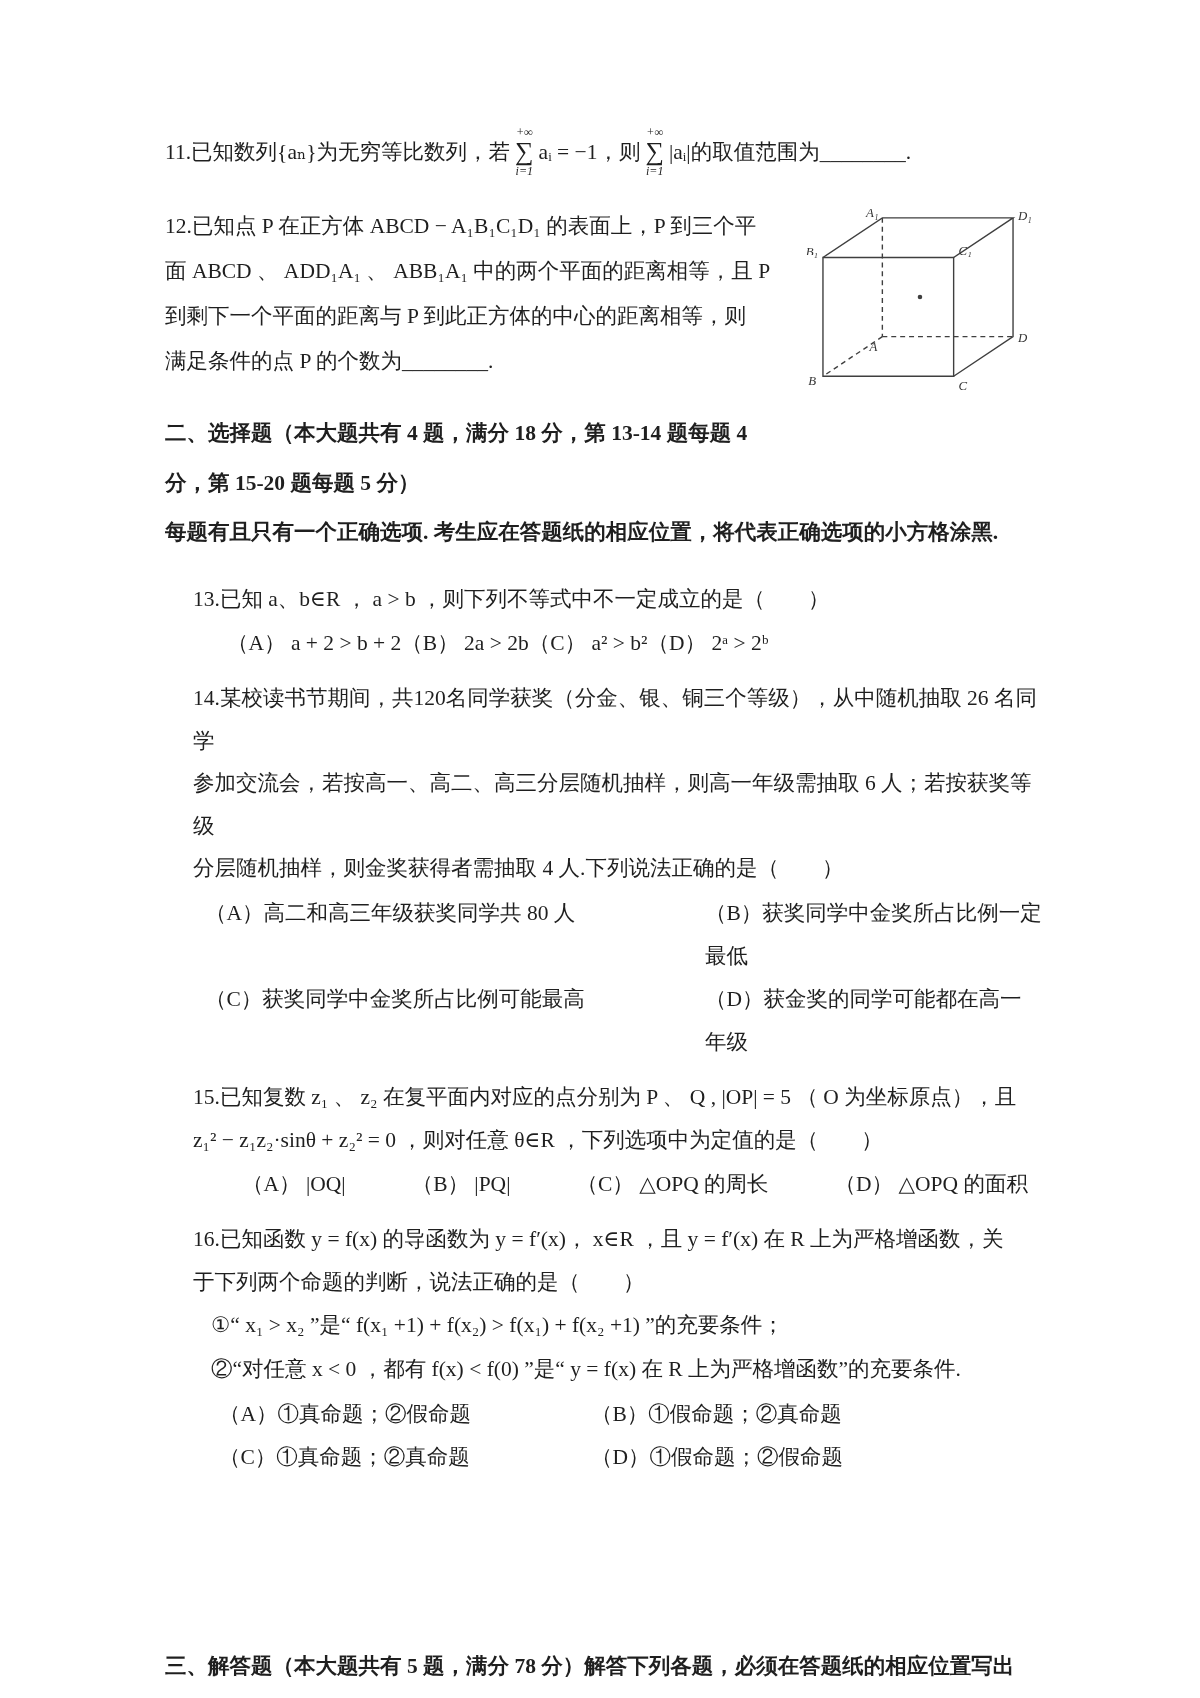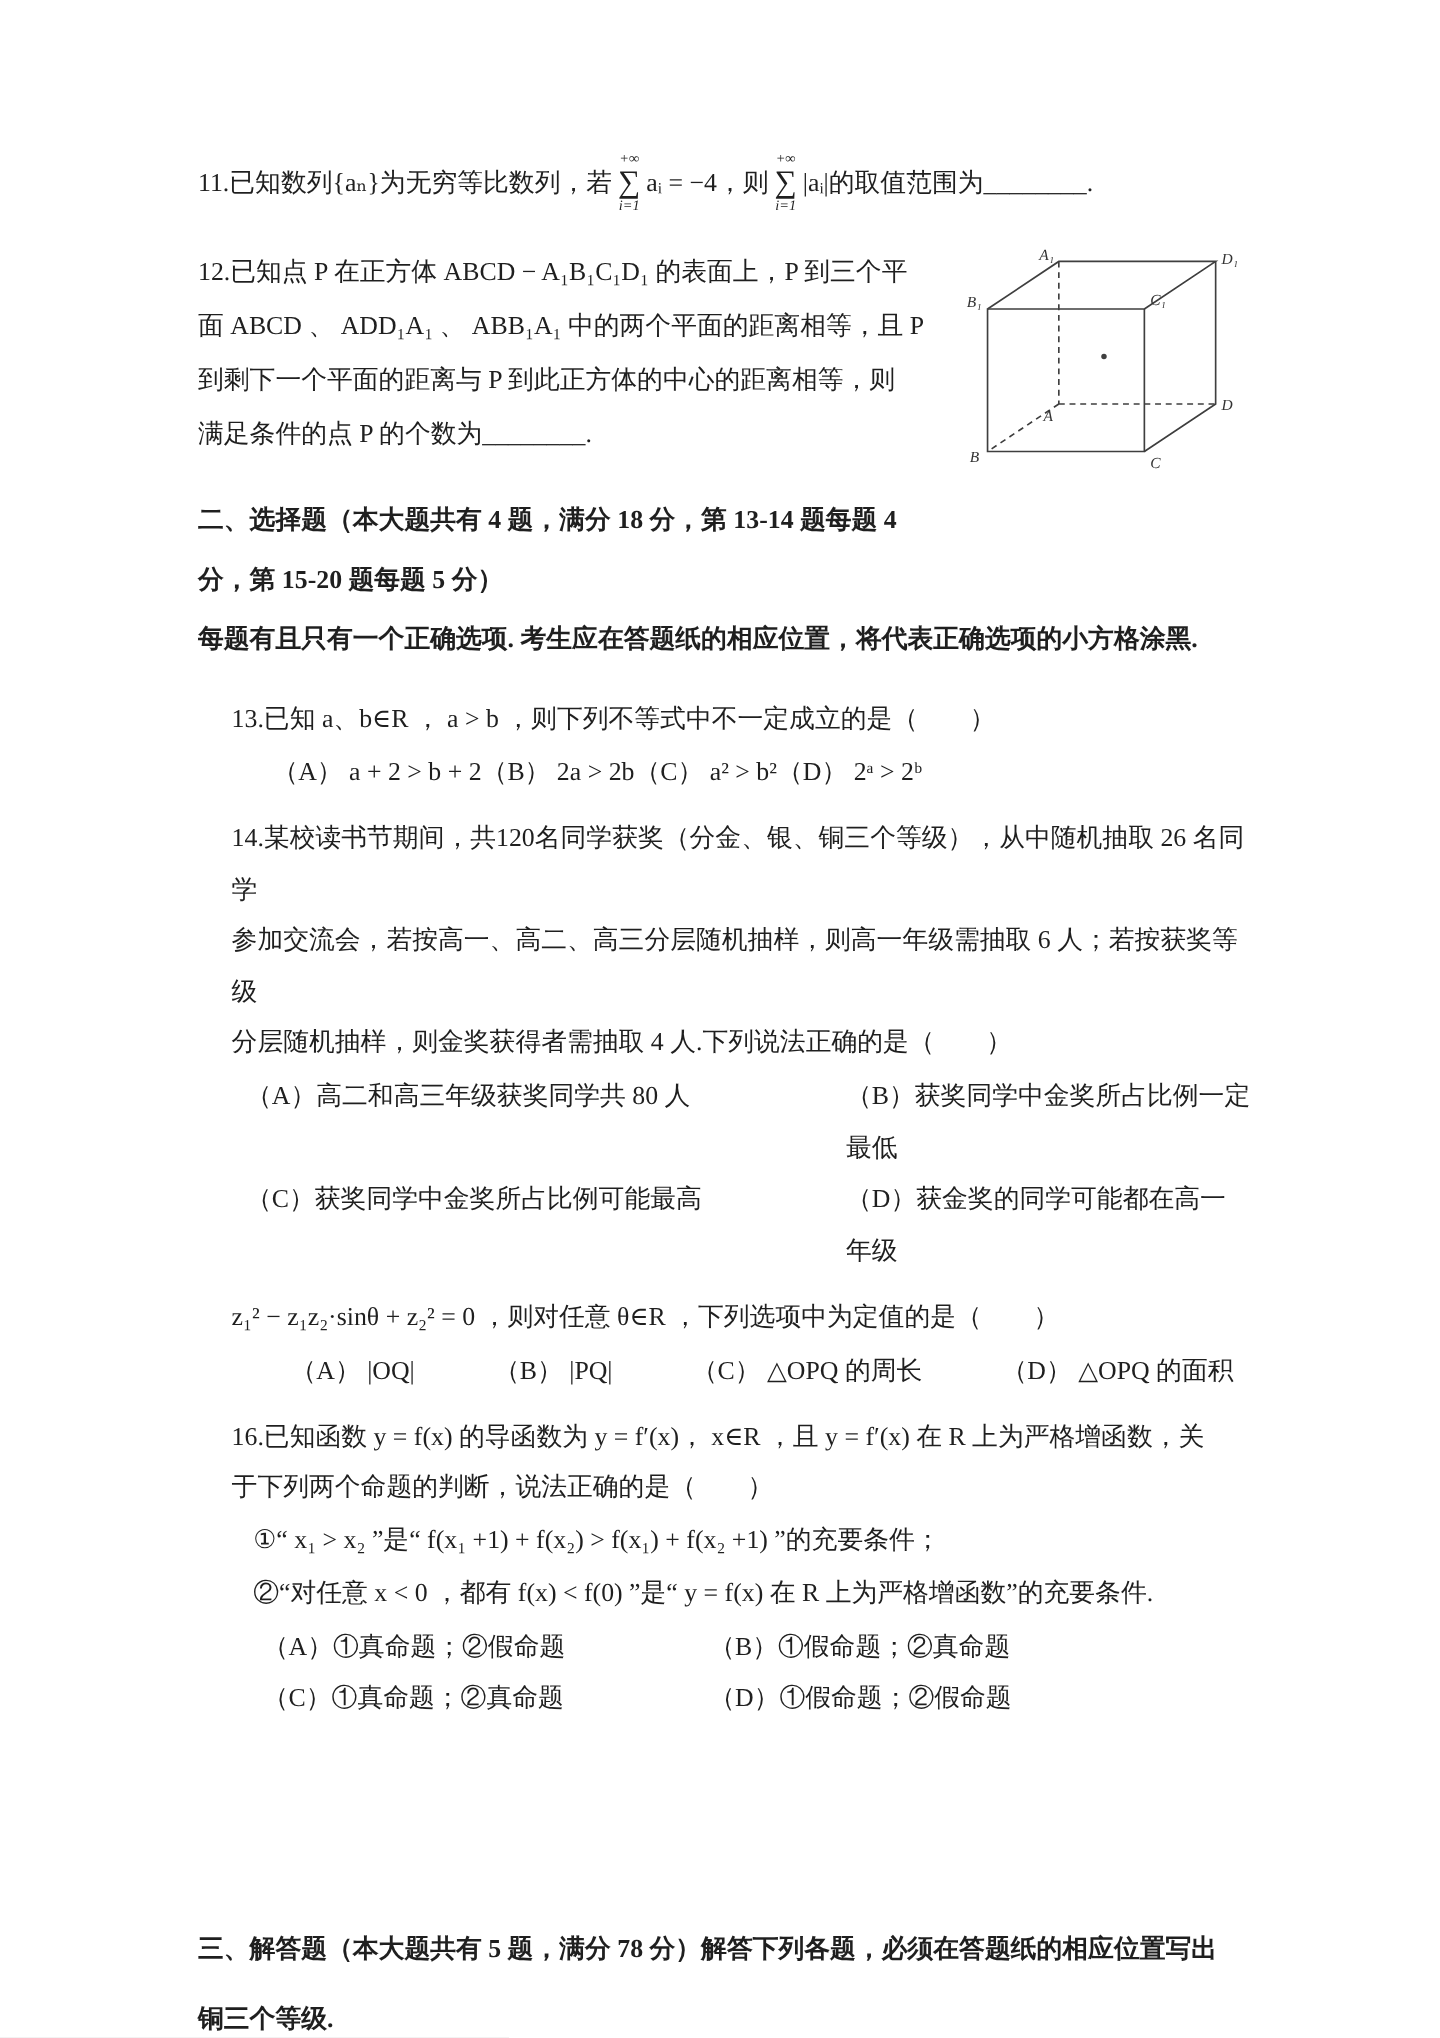--- a/index.html
+++ b/index.html
@@ -42,21 +42,21 @@
 <div class="page">
   <div class="content">
 
     <div class="q q11">
       <span>11.已知数列{aₙ}为无穷等比数列，若</span>
       <span class="sum">
         <span class="sum-top">+∞</span>
         <span class="sum-sym">∑</span>
         <span class="sum-bot">i=1</span>
       </span>
-      <span>aᵢ = −4，则</span>
+      <span>aᵢ = −1，则</span>
       <span class="sum">
         <span class="sum-top">+∞</span>
         <span class="sum-sym">∑</span>
         <span class="sum-bot">i=1</span>
       </span>
       <span>|aᵢ|</span>
       <span>的取值范围为________.</span>
     </div>
 
     <div class="q q12">
@@ -109,20 +109,21 @@
       <div class="opt-grid">
         <span>（A）高二和高三年级获奖同学共 80 人</span>
         <span>（B）获奖同学中金奖所占比例一定最低</span>
         <span>（C）获奖同学中金奖所占比例可能最高</span>
         <span>（D）获金奖的同学可能都在高一年级</span>
       </div>
     </div>
 
     <div class="qblock">
       <div class="stem">
+        <span class="line">15.已知复数 z₁ 、 z₂ 在复平面内对应的点分别为 P 、 Q , |OP| = 5 （ O 为坐标原点），且</span>
         <span class="line">z₁² − z₁z₂·sinθ + z₂² = 0 ，则对任意 θ∈R ，下列选项中为定值的是（　　）</span>
       </div>
       <div class="opt-row opt-row15">
         <span>（A） |OQ|</span>
         <span>（B） |PQ|</span>
         <span>（C） △OPQ 的周长</span>
         <span>（D） △OPQ 的面积</span>
       </div>
     </div>
 

